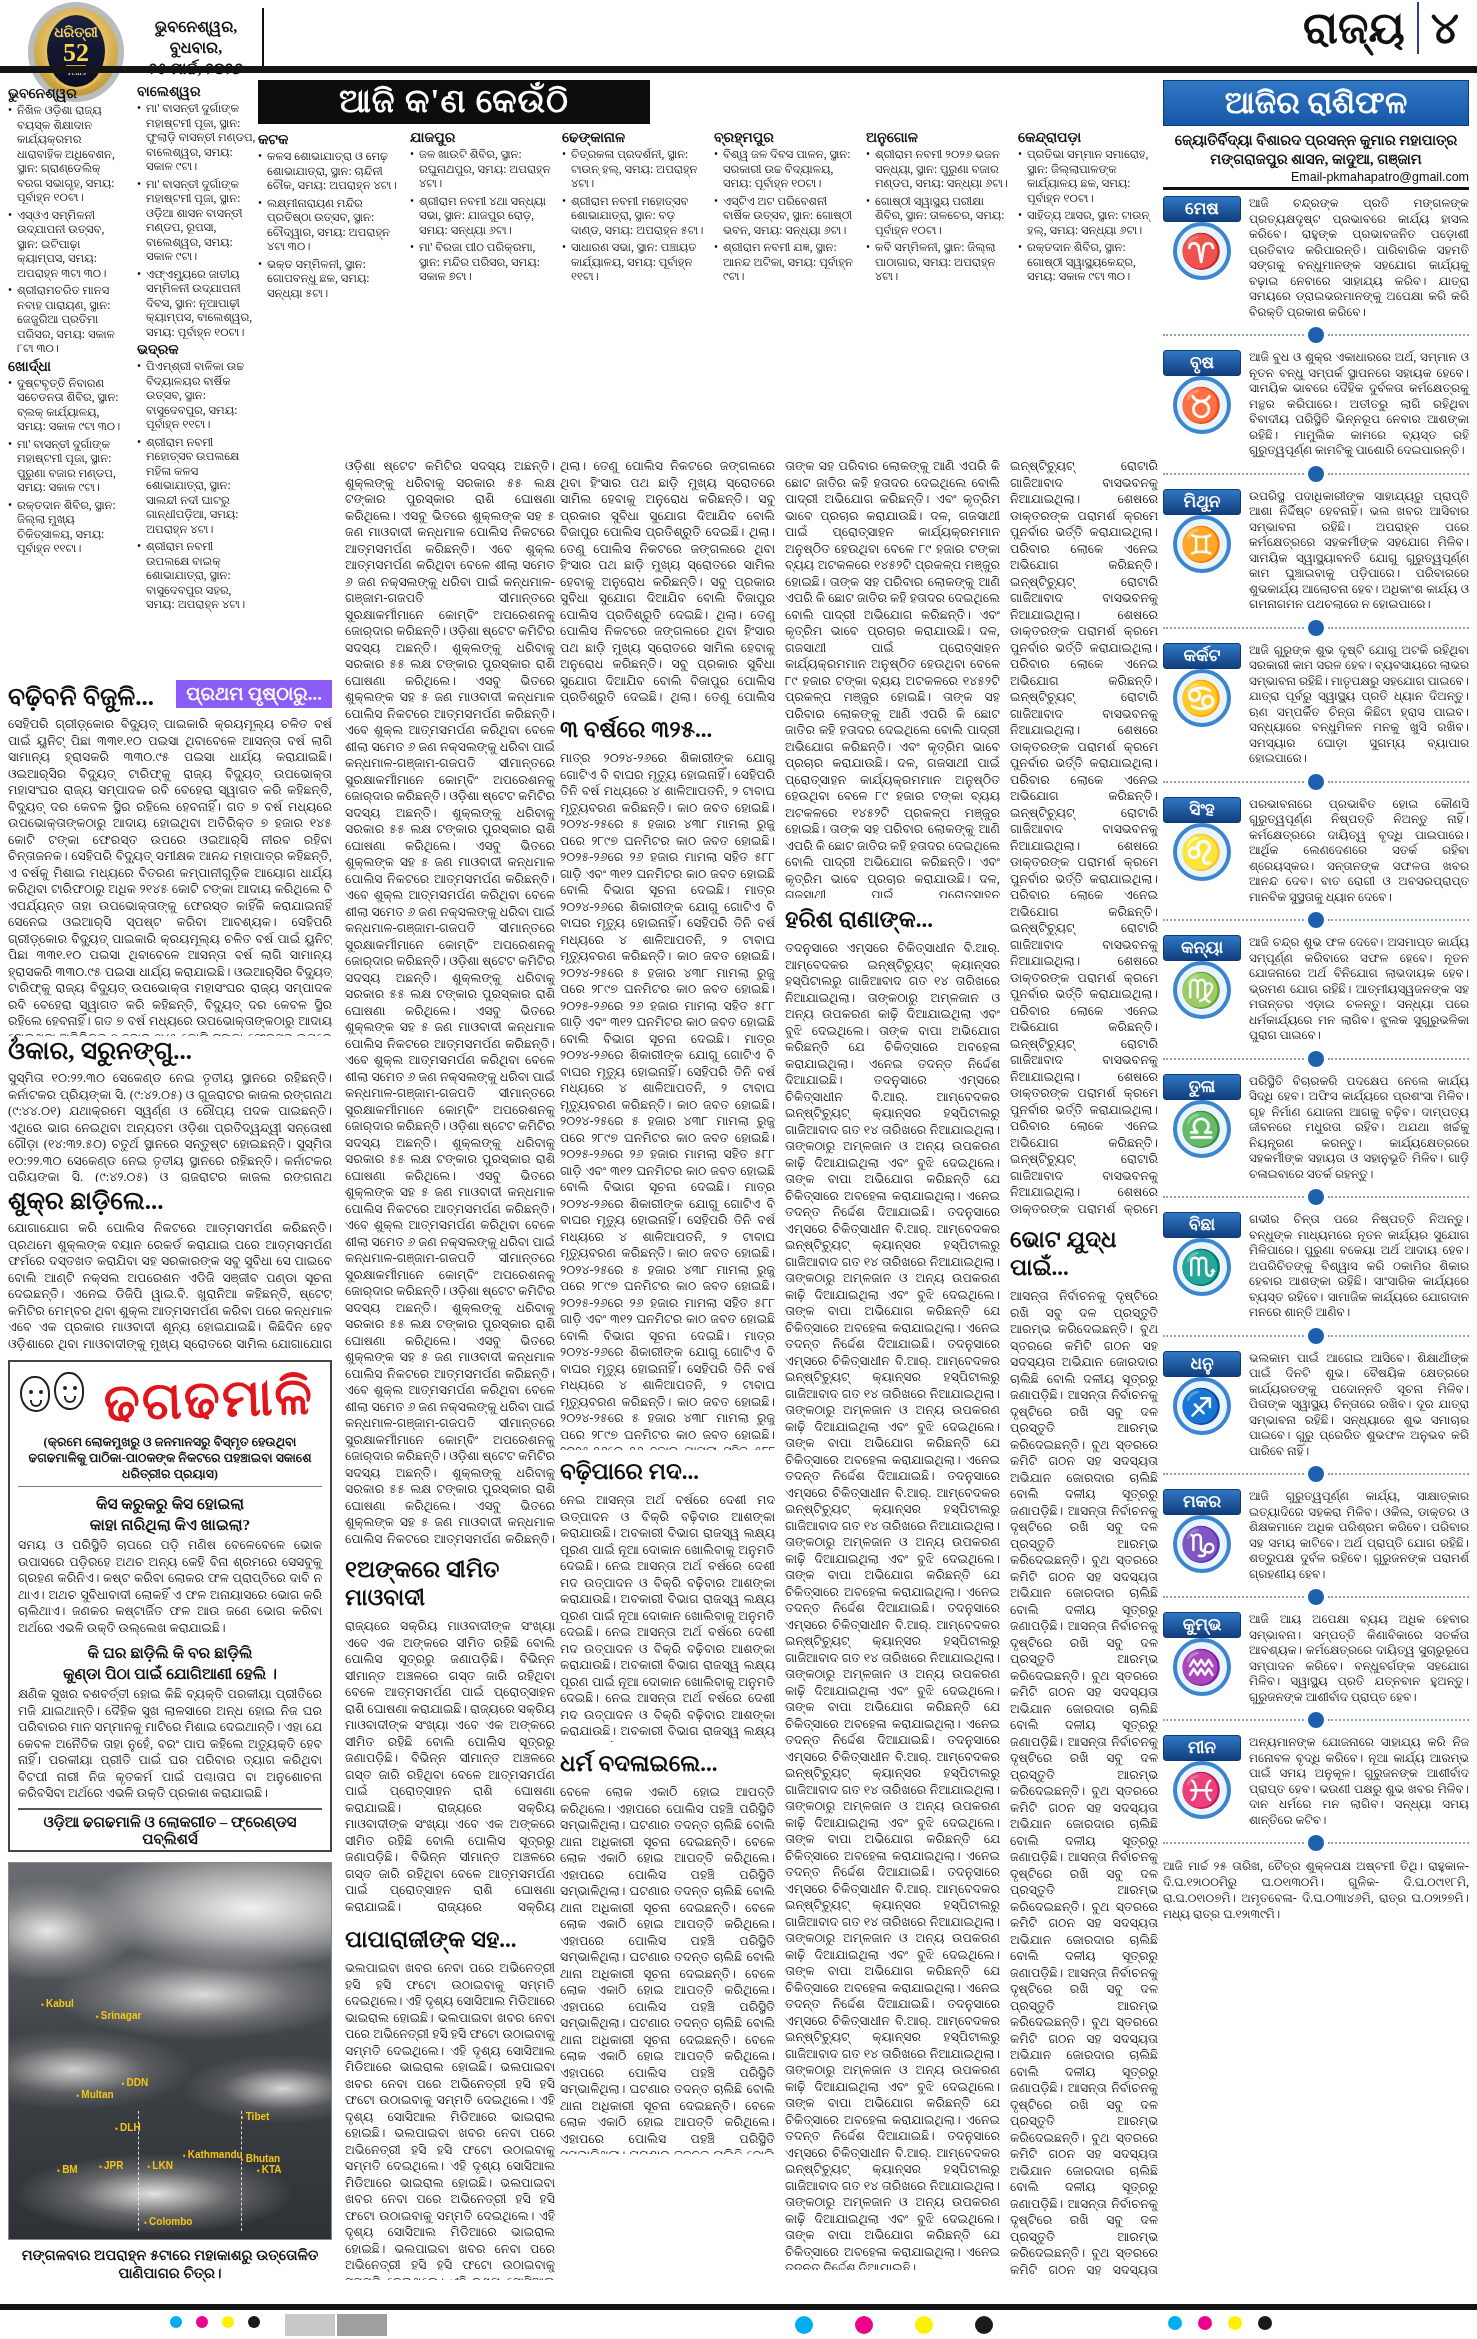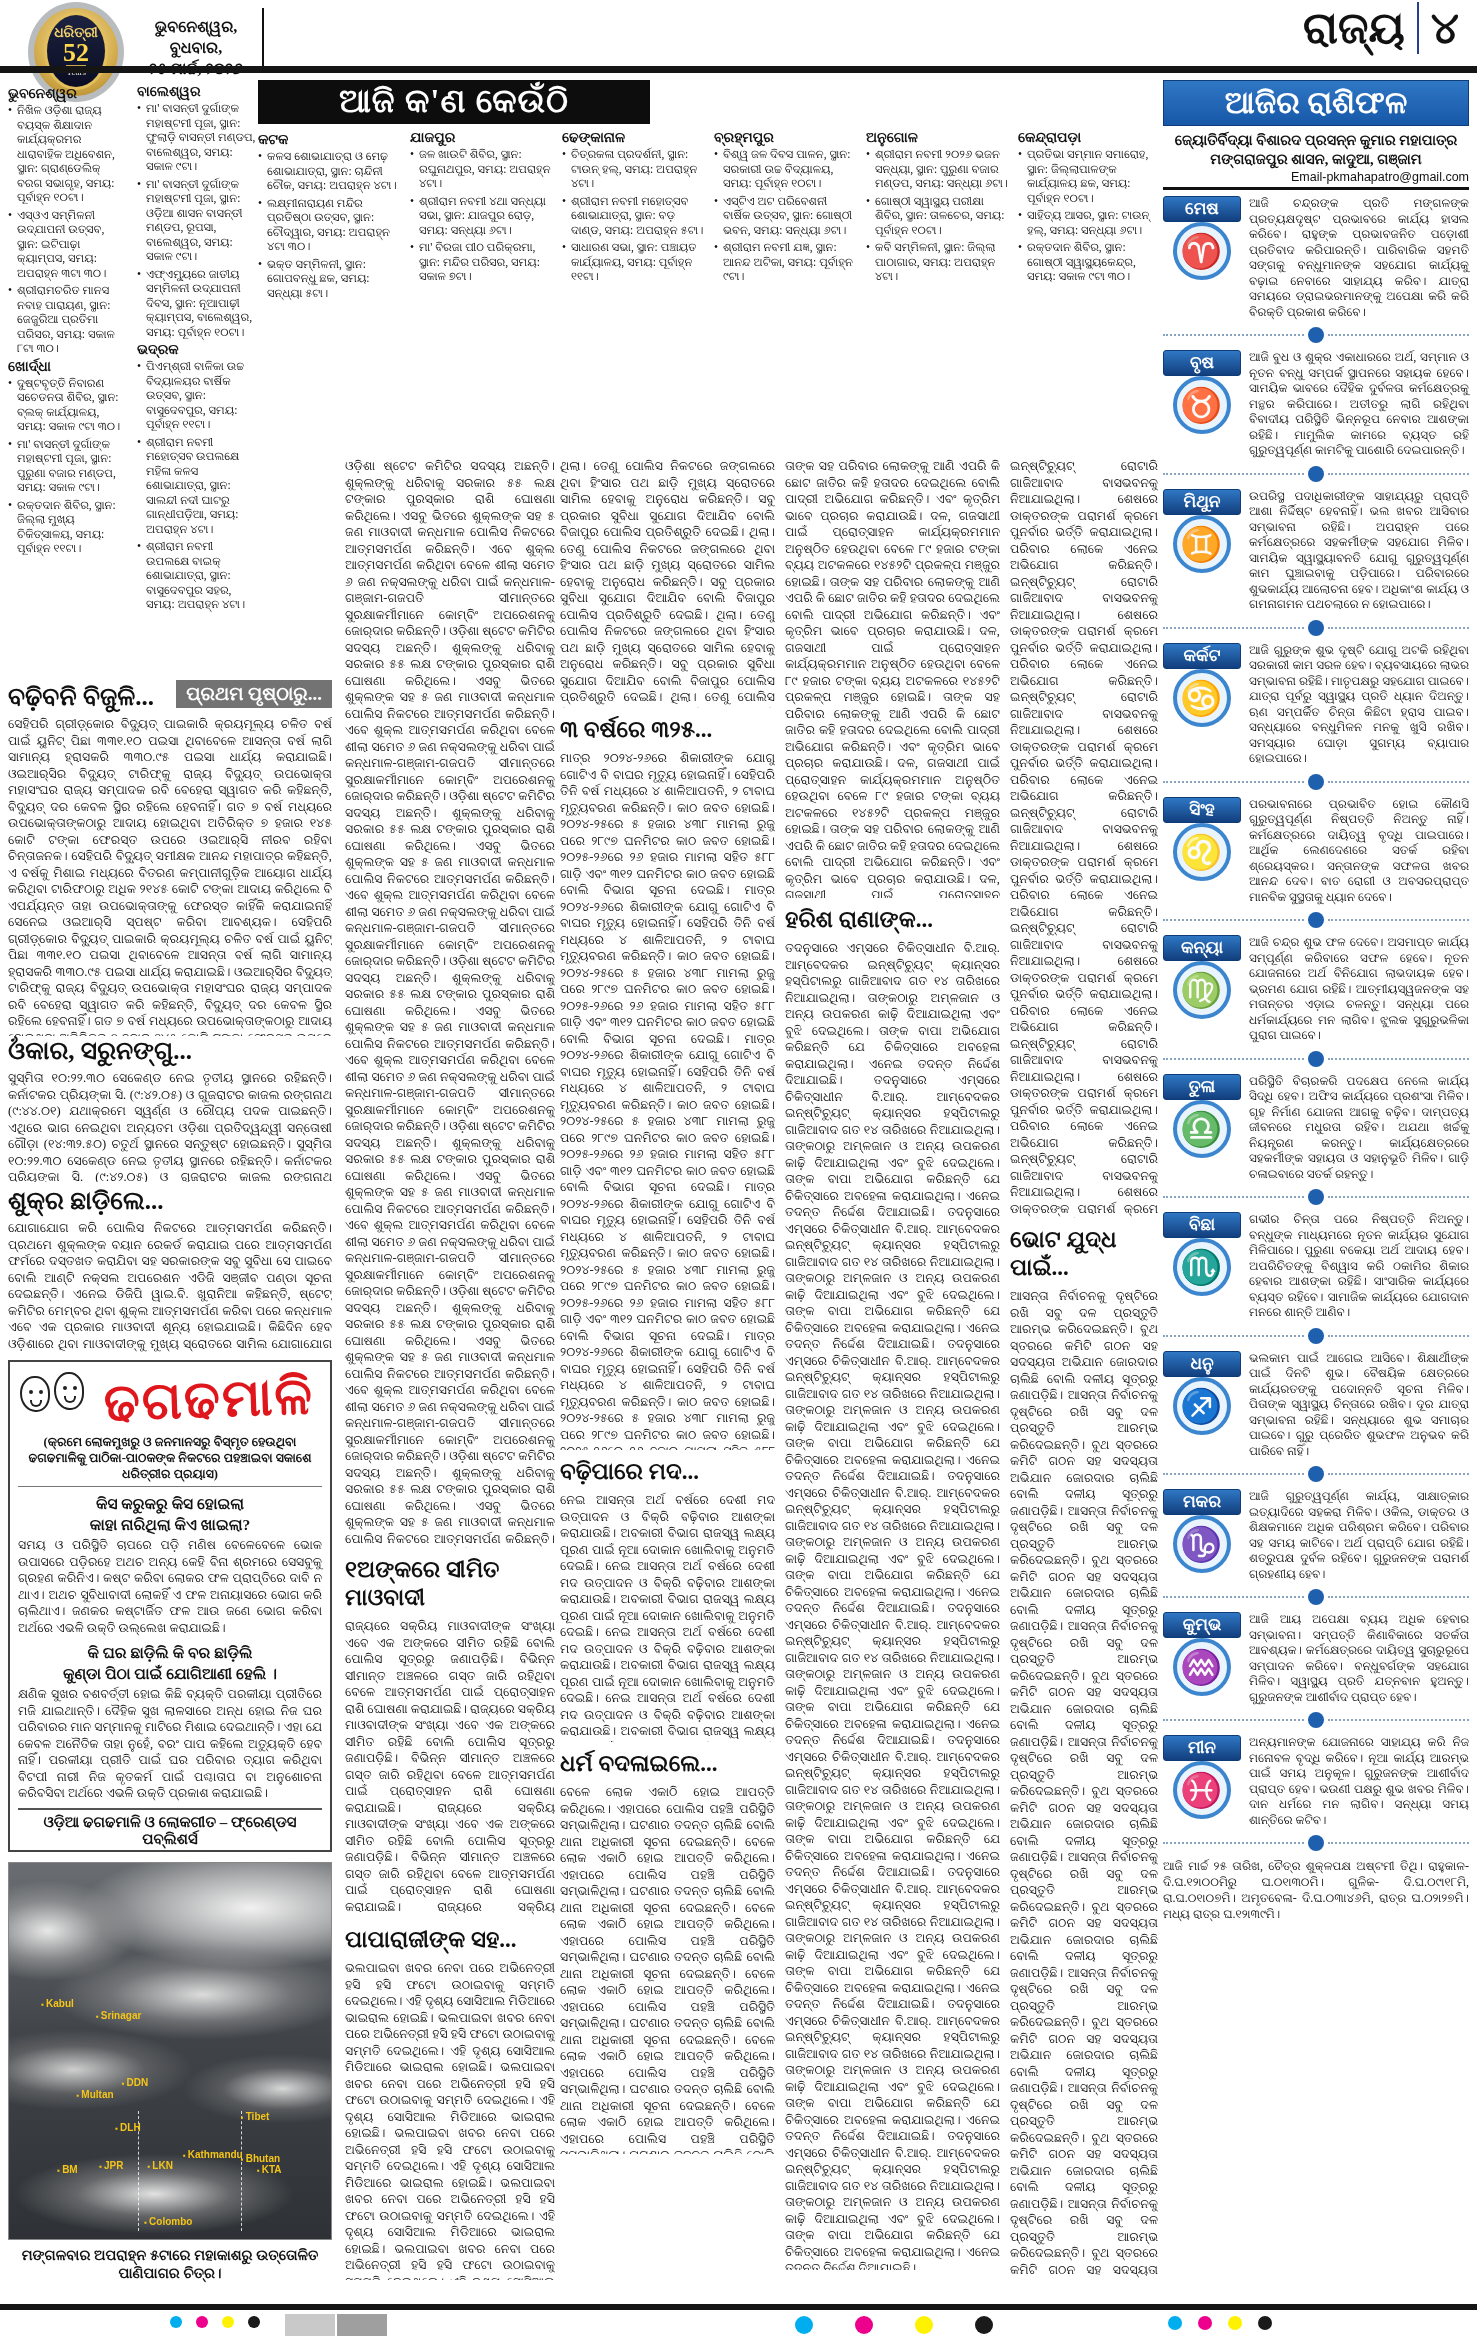--- a/index.html
+++ b/index.html
@@ -33,21 +33,21 @@
   .city-name{font-weight:bold;font-size:14px;margin:2px 0 1px 0;}
   .event-list{margin:0;padding:0;list-style:none;}
   .event-item{font-size:11.5px;line-height:14.5px;margin:0 0 3px 0;padding-left:9px;position:relative;text-align:left;}
   .event-item::before{content:"•";position:absolute;left:0;top:0;}
 
   
   .headline{font-size:25px;font-weight:bold;line-height:30px;margin:2px 0 4px 0;}
   .body-txt{font-size:12.5px;line-height:16.5px;text-align:justify;overflow:hidden;}
   #art-bijuli{left:8px;top:680px;width:324px;height:372px;}
   #art-bijuli .head-row{display:flex;justify-content:space-between;align-items:flex-start;}
-  #fp-tag{background:#737373;color:#fff;font-weight:bold;font-size:19px;padding:3px 10px;}
+  #fp-tag{background:#8b5cf6;color:#fff;font-weight:bold;font-size:19px;padding:3px 10px;}
   #art-onkara{left:8px;top:1034px;width:324px;height:150px;}
   #art-sukra{left:8px;top:1184px;width:324px;height:172px;}
   #colB{left:345px;top:458px;width:210px;height:1842px;}
   #colC{left:560px;top:458px;width:215px;height:1842px;}
   #colD{left:785px;top:458px;width:215px;height:1842px;}
   #colE{left:1010px;top:458px;width:148px;height:1842px;}
   .mini-headline{font-size:23px;font-weight:bold;line-height:28px;margin:8px 0 6px 0;}
 
   
   #dhag-box{left:8px;top:1360px;width:324px;height:492px;border:2px solid #444;padding:6px 8px;background:#fff;}

